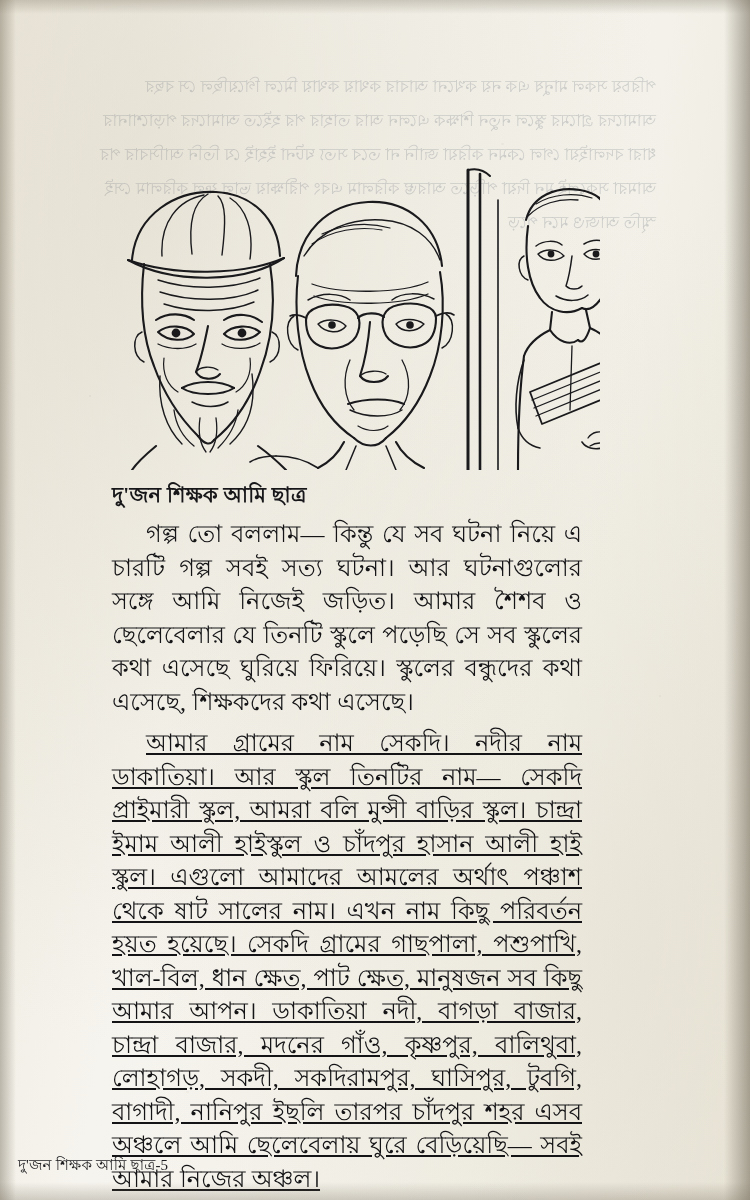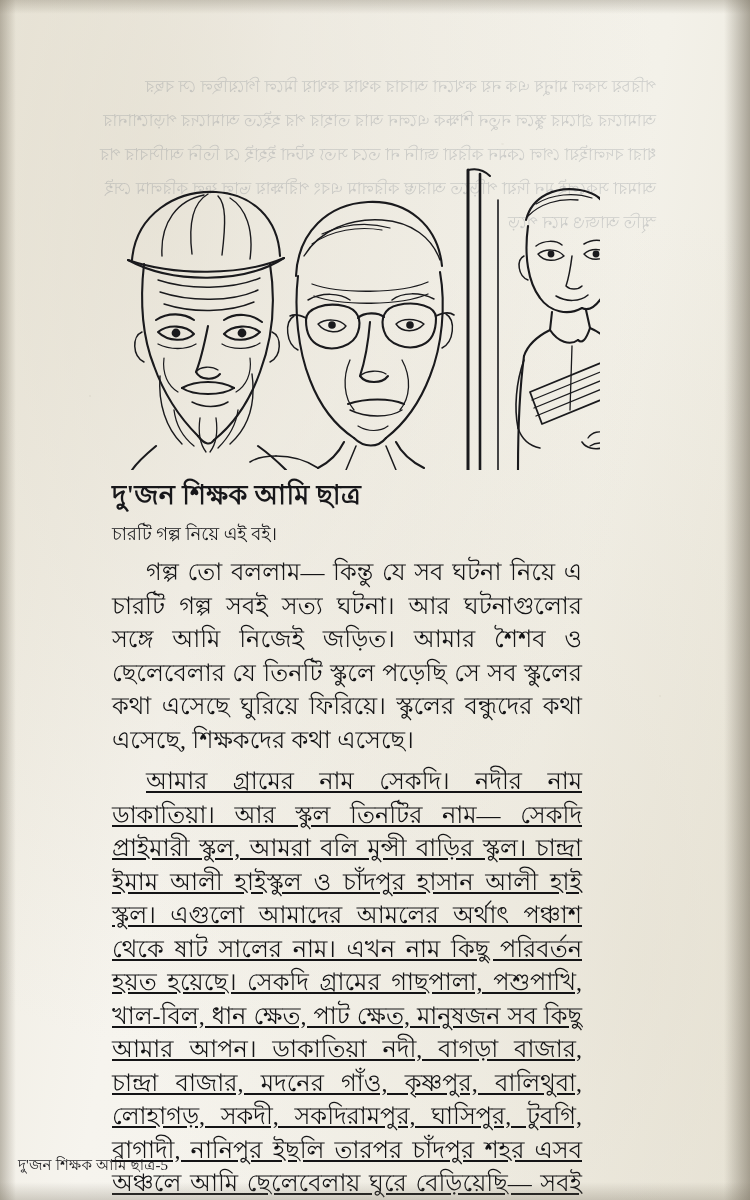--- a/index.html
+++ b/index.html
@@ -84,21 +84,21 @@
   .illustration svg { display: block; }
 
   
   .content {
     position: absolute;
     left: 112px;
     top: 478px;
     width: 470px;
   }
   .chapter-title {
-    font-size: 27px;
+    font-size: 21px;
     line-height: 34px;
     color: #17171a;
     margin: 0 0 6px 0;
     letter-spacing: 0.3px;
     font-weight: 600;
   }
   .lede {
     font-size: 18px;
     line-height: 32px;
     color: #17171a;
@@ -319,21 +319,20 @@
         <path d="M436 256 L514 224" fill="none" stroke-width="1.3"></path>
 
         <path d="M424 200 C416 222 414 248 418 268" fill="none" stroke-width="1.6"></path>
         <path d="M418 268 C422 280 430 286 440 288" fill="none" stroke-width="1.5"></path>
       </g>
     </svg>
   </div>
 
   <div class="content">
     <h1 class="chapter-title">দু'জন শিক্ষক আমি ছাত্র</h1>
-    <p class="lede">চারটি গল্প নিয়ে এই বই।</p>
     <p class="para">গল্প তো বললাম— কিন্তু যে সব ঘটনা নিয়ে এ চারটি গল্প সবই সত্য ঘটনা। আর ঘটনাগুলোর সঙ্গে আমি নিজেই জড়িত। আমার শৈশব ও ছেলেবেলার যে তিনটি স্কুলে পড়েছি সে সব স্কুলের কথা এসেছে ঘুরিয়ে ফিরিয়ে। স্কুলের বন্ধুদের কথা এসেছে, শিক্ষকদের কথা এসেছে।</p>
     <p class="para">আমার গ্রামের নাম সেকদি। নদীর নাম ডাকাতিয়া। আর স্কুল তিনটির নাম— সেকদি প্রাইমারী স্কুল, আমরা বলি মুন্সী বাড়ির স্কুল। চান্দ্রা ইমাম আলী হাইস্কুল ও চাঁদপুর হাসান আলী হাই স্কুল। এগুলো আমাদের আমলের অর্থাৎ পঞ্চাশ থেকে ষাট সালের নাম। এখন নাম কিছু পরিবর্তন হয়ত হয়েছে। সেকদি গ্রামের গাছপালা, পশুপাখি, খাল-বিল, ধান ক্ষেত, পাট ক্ষেত, মানুষজন সব কিছু আমার আপন। ডাকাতিয়া নদী, বাগড়া বাজার, চান্দ্রা বাজার, মদনের গাঁও, কৃষ্ণপুর, বালিথুবা, লোহাগড়, সকদী, সকদিরামপুর, ঘাসিপুর, টুবগি, বাগাদী, নানিপুর ইছলি তারপর চাঁদপুর শহর এসব অঞ্চলে আমি ছেলেবেলায় ঘুরে বেড়িয়েছি— সবই আমার নিজের অঞ্চল।</p>
   </div>
 
   <div class="footer">দু'জন শিক্ষক আমি ছাত্র-5</div>
 
   <div class="edge-left"></div>
   <div class="edge-right"></div>
   <div class="edge-top"></div>
   <div class="edge-bottom"></div>

